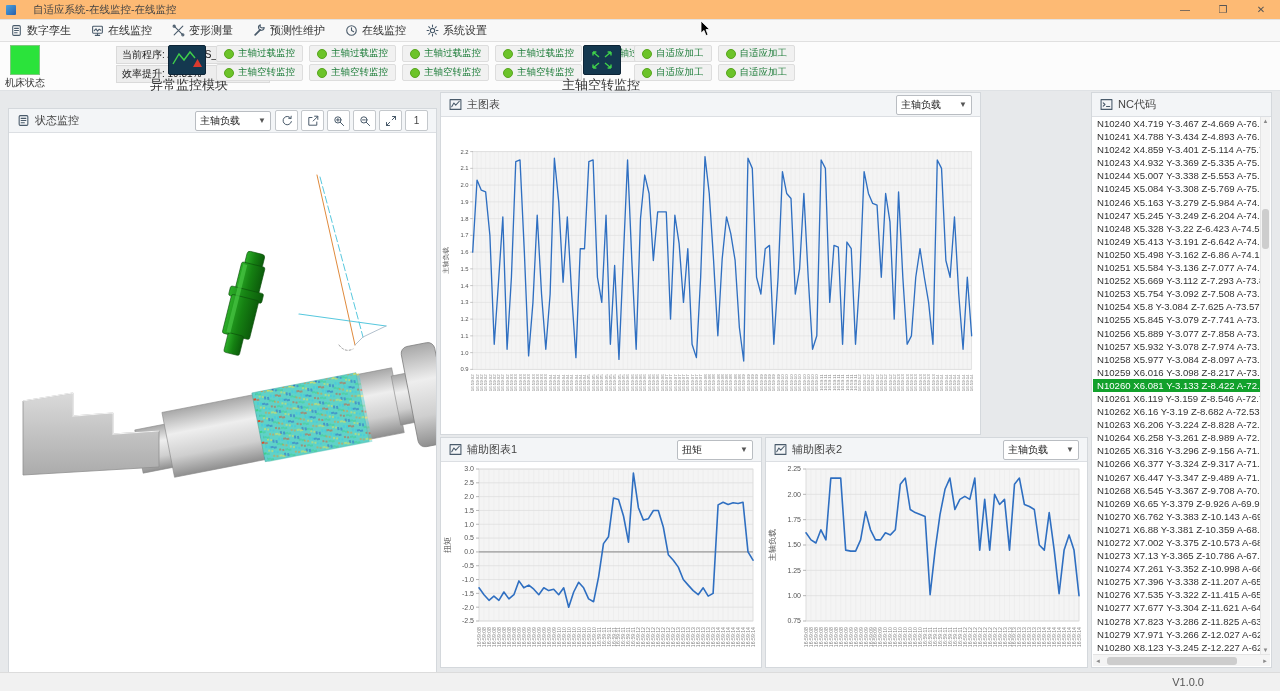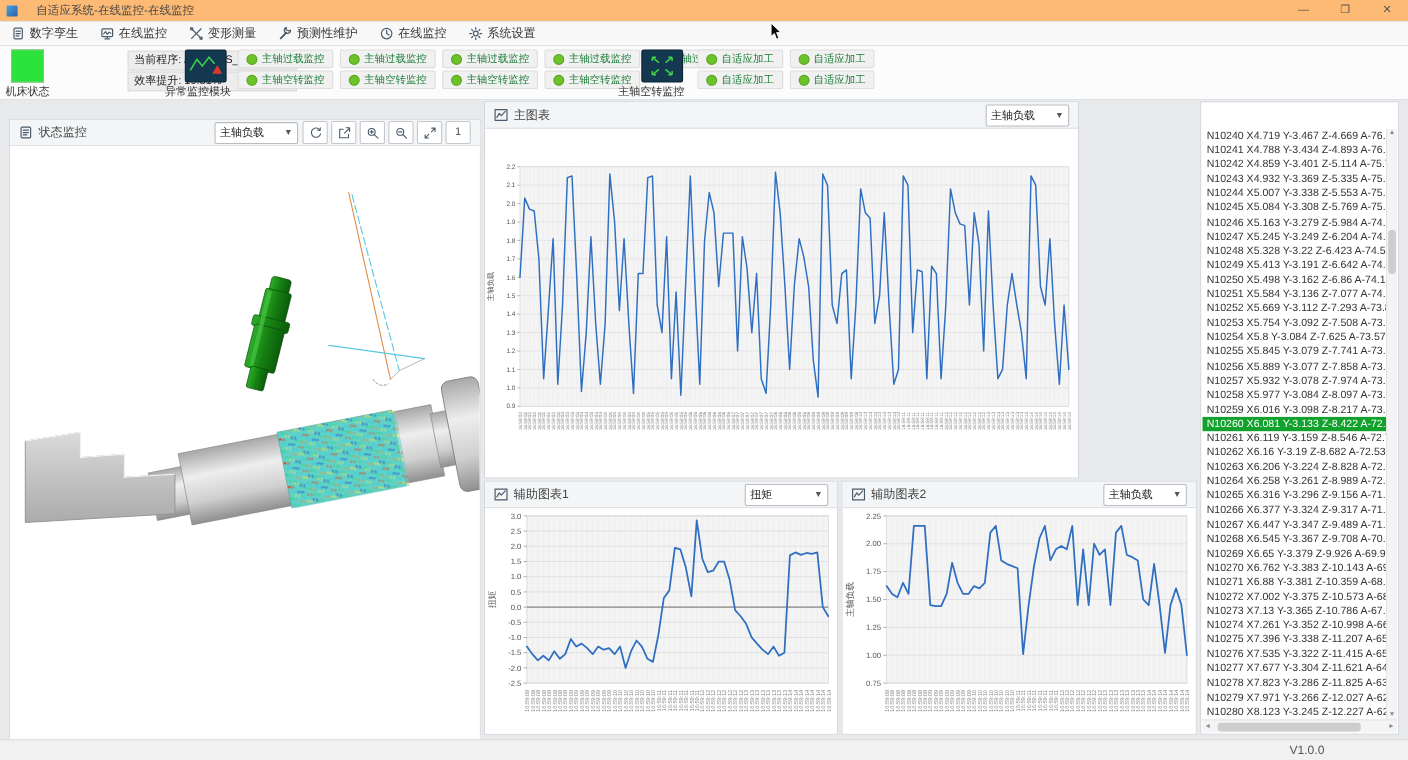--- a/index.html
+++ b/index.html
@@ -17,21 +17,21 @@
   .menu-item{display:flex;align-items:center;gap:4px;font-size:11px;color:#333;}
   .icn{display:inline-flex;width:13px;height:13px;}
   .icn svg{width:100%;height:100%;}
   
   .toolbar{position:absolute;top:42px;left:0;right:0;height:48px;background:#fcfcfc;border-bottom:1px solid #dfe2e5;}
   .mstate{position:absolute;left:10px;top:3px;width:28px;height:28px;border:1px solid #7cc87c;}
   .mstate-lbl{position:absolute;left:0px;top:34px;width:50px;text-align:center;font-size:10px;color:#333;}
   .infobox{position:absolute;left:116px;width:142px;height:16px;background:#ededed;border:1px solid #dadada;
            font-size:10px;color:#222;line-height:16px;padding:0 5px;white-space:nowrap;overflow:hidden;}
   .modico{position:absolute;width:36px;height:28px;top:3px;background:#14384f;border:1px solid #0d2436;border-radius:2px;}
-  .modlbl{position:absolute;top:34px;font-size:10px;color:#333;white-space:nowrap;}
+  .modlbl{position:absolute;top:34px;font-size:13px;color:#333;white-space:nowrap;}
   .btnrow{position:absolute;display:flex;gap:6px;}
   .sbtn{height:15px;display:flex;align-items:center;gap:4px;padding:0 7px;background:#f1f1f1;border:1px solid #ddd;
         border-radius:2px;font-size:9.5px;color:#1c7c38;white-space:nowrap;}
   .dot{width:8px;height:8px;border-radius:50%;background:#6cc329;border:1px solid #57a51e;flex:0 0 auto;}
   
   .panel{position:absolute;background:#fff;border:1px solid #d4d8dc;box-sizing:border-box;}
   .phead{height:24px;background:#f3f5f7;border-bottom:1px solid #dcdfe3;display:flex;align-items:center;
          padding:0 8px;font-size:11px;color:#444;gap:5px;box-sizing:border-box;}
   .phead .grow{margin-left:auto;display:flex;align-items:center;gap:4px;}
   .dd{height:18px;min-width:66px;background:#fff;border:1px solid #b9bdc2;border-radius:2px;display:flex;
@@ -975,20 +975,29 @@
           <text transform="rotate(-90 305.07272727272726 165)" x="305.07272727272726" y="165" font-size="5.2" fill="#888" text-anchor="end">16:59:14</text>
           <text transform="rotate(-90 310.03636363636366 165)" x="310.03636363636366" y="165" font-size="5.2" fill="#888" text-anchor="end">16:59:14</text>
           <text transform="rotate(-90 315 165)" x="315" y="165" font-size="5.2" fill="#888" text-anchor="end">16:59:14</text>
           <polyline points="40.0,70.8 45.0,77.9 49.9,81.0 54.9,67.8 59.9,77.9 64.8,16.1 69.8,16.1 74.7,16.1 79.7,88.1 84.7,89.1 89.6,89.1 94.6,77.9 99.6,49.6 104.5,67.8 109.5,77.9 114.5,77.9 119.4,70.8 124.4,72.9 129.3,67.8 134.3,22.2 139.3,16.1 144.2,47.5 149.2,50.6 154.2,52.6 159.1,54.6 164.1,132.7 169.1,88.1 174.0,52.6 179.0,27.3 183.9,16.1 188.9,47.5 193.9,37.4 198.8,34.4 203.8,37.4 208.8,16.1 213.7,88.1 218.7,37.4 223.7,88.1 228.6,32.3 233.6,42.5 238.5,37.4 243.5,88.1 248.5,22.2 253.4,16.1 258.4,42.5 263.4,44.5 268.3,47.5 273.3,83.0 278.3,88.1 283.2,50.6 288.2,88.1 293.1,131.6 298.1,88.1 303.1,72.9 308.0,88.1 313.0,133.7" fill="none" stroke="#2f6fc1" stroke-width="1.6" stroke-linejoin="round" stroke-linecap="round"></polyline>
           <text transform="rotate(-90 9 83)" x="9" y="83" font-size="8" fill="#555" text-anchor="middle">主轴负载</text>
         </svg>
       </div>
   </div>
 
   <div class="panel" style="left:1091px;top:92px;width:181px;height:576px;">
+    <div class="phead">
+      <span class="icn" id="ic-nc">
+          <svg viewBox="0 0 12 12">
+            <rect x="1" y="1.5" width="10" height="9" fill="none" stroke="#4a5b6b" stroke-width="1" stroke-linecap="round" stroke-linejoin="round"></rect>
+            <path d="M3,4.5 l1.6,1.5 L3,7.5 M6,7.8 h3" fill="none" stroke="#4a5b6b" stroke-width="1" stroke-linecap="round" stroke-linejoin="round"></path>
+          </svg>
+        </span>
+      <span>NC代码</span>
+    </div>
     <div class="nc-list" id="nc-list">
         <div class="nc-row">N10240 X4.719 Y-3.467 Z-4.669 A-76.396</div>
         <div class="nc-row">N10241 X4.788 Y-3.434 Z-4.893 A-76.062</div>
         <div class="nc-row">N10242 X4.859 Y-3.401 Z-5.114 A-75.775</div>
         <div class="nc-row">N10243 X4.932 Y-3.369 Z-5.335 A-75.523</div>
         <div class="nc-row">N10244 X5.007 Y-3.338 Z-5.553 A-75.297</div>
         <div class="nc-row">N10245 X5.084 Y-3.308 Z-5.769 A-75.088</div>
         <div class="nc-row">N10246 X5.163 Y-3.279 Z-5.984 A-74.892</div>
         <div class="nc-row">N10247 X5.245 Y-3.249 Z-6.204 A-74.701</div>
         <div class="nc-row">N10248 X5.328 Y-3.22 Z-6.423 A-74.52 C</div>

